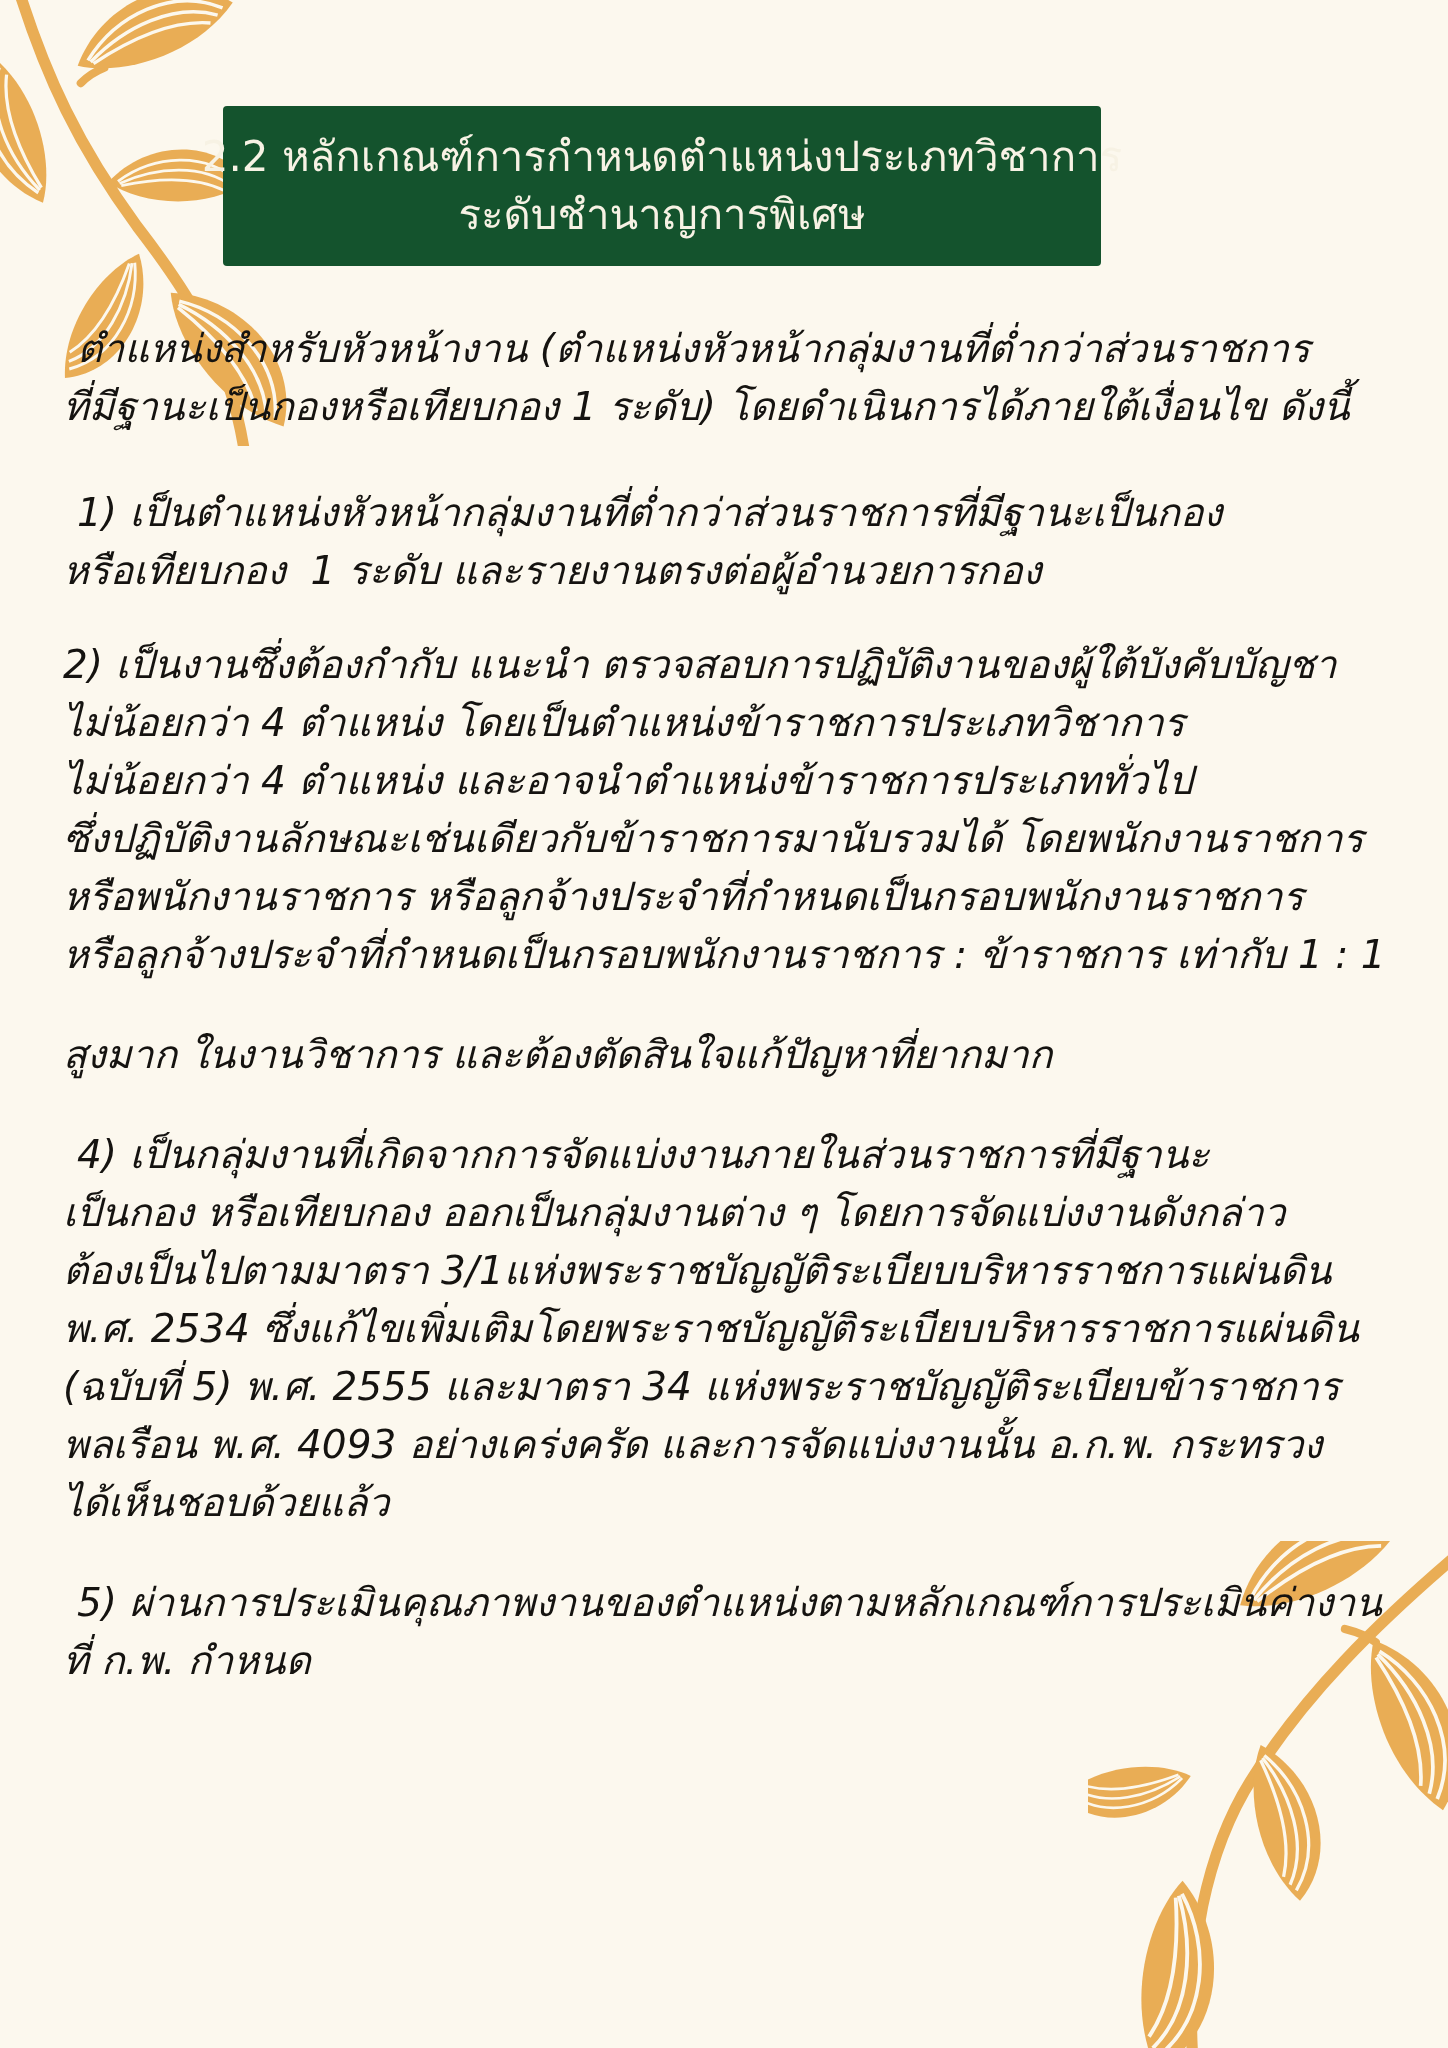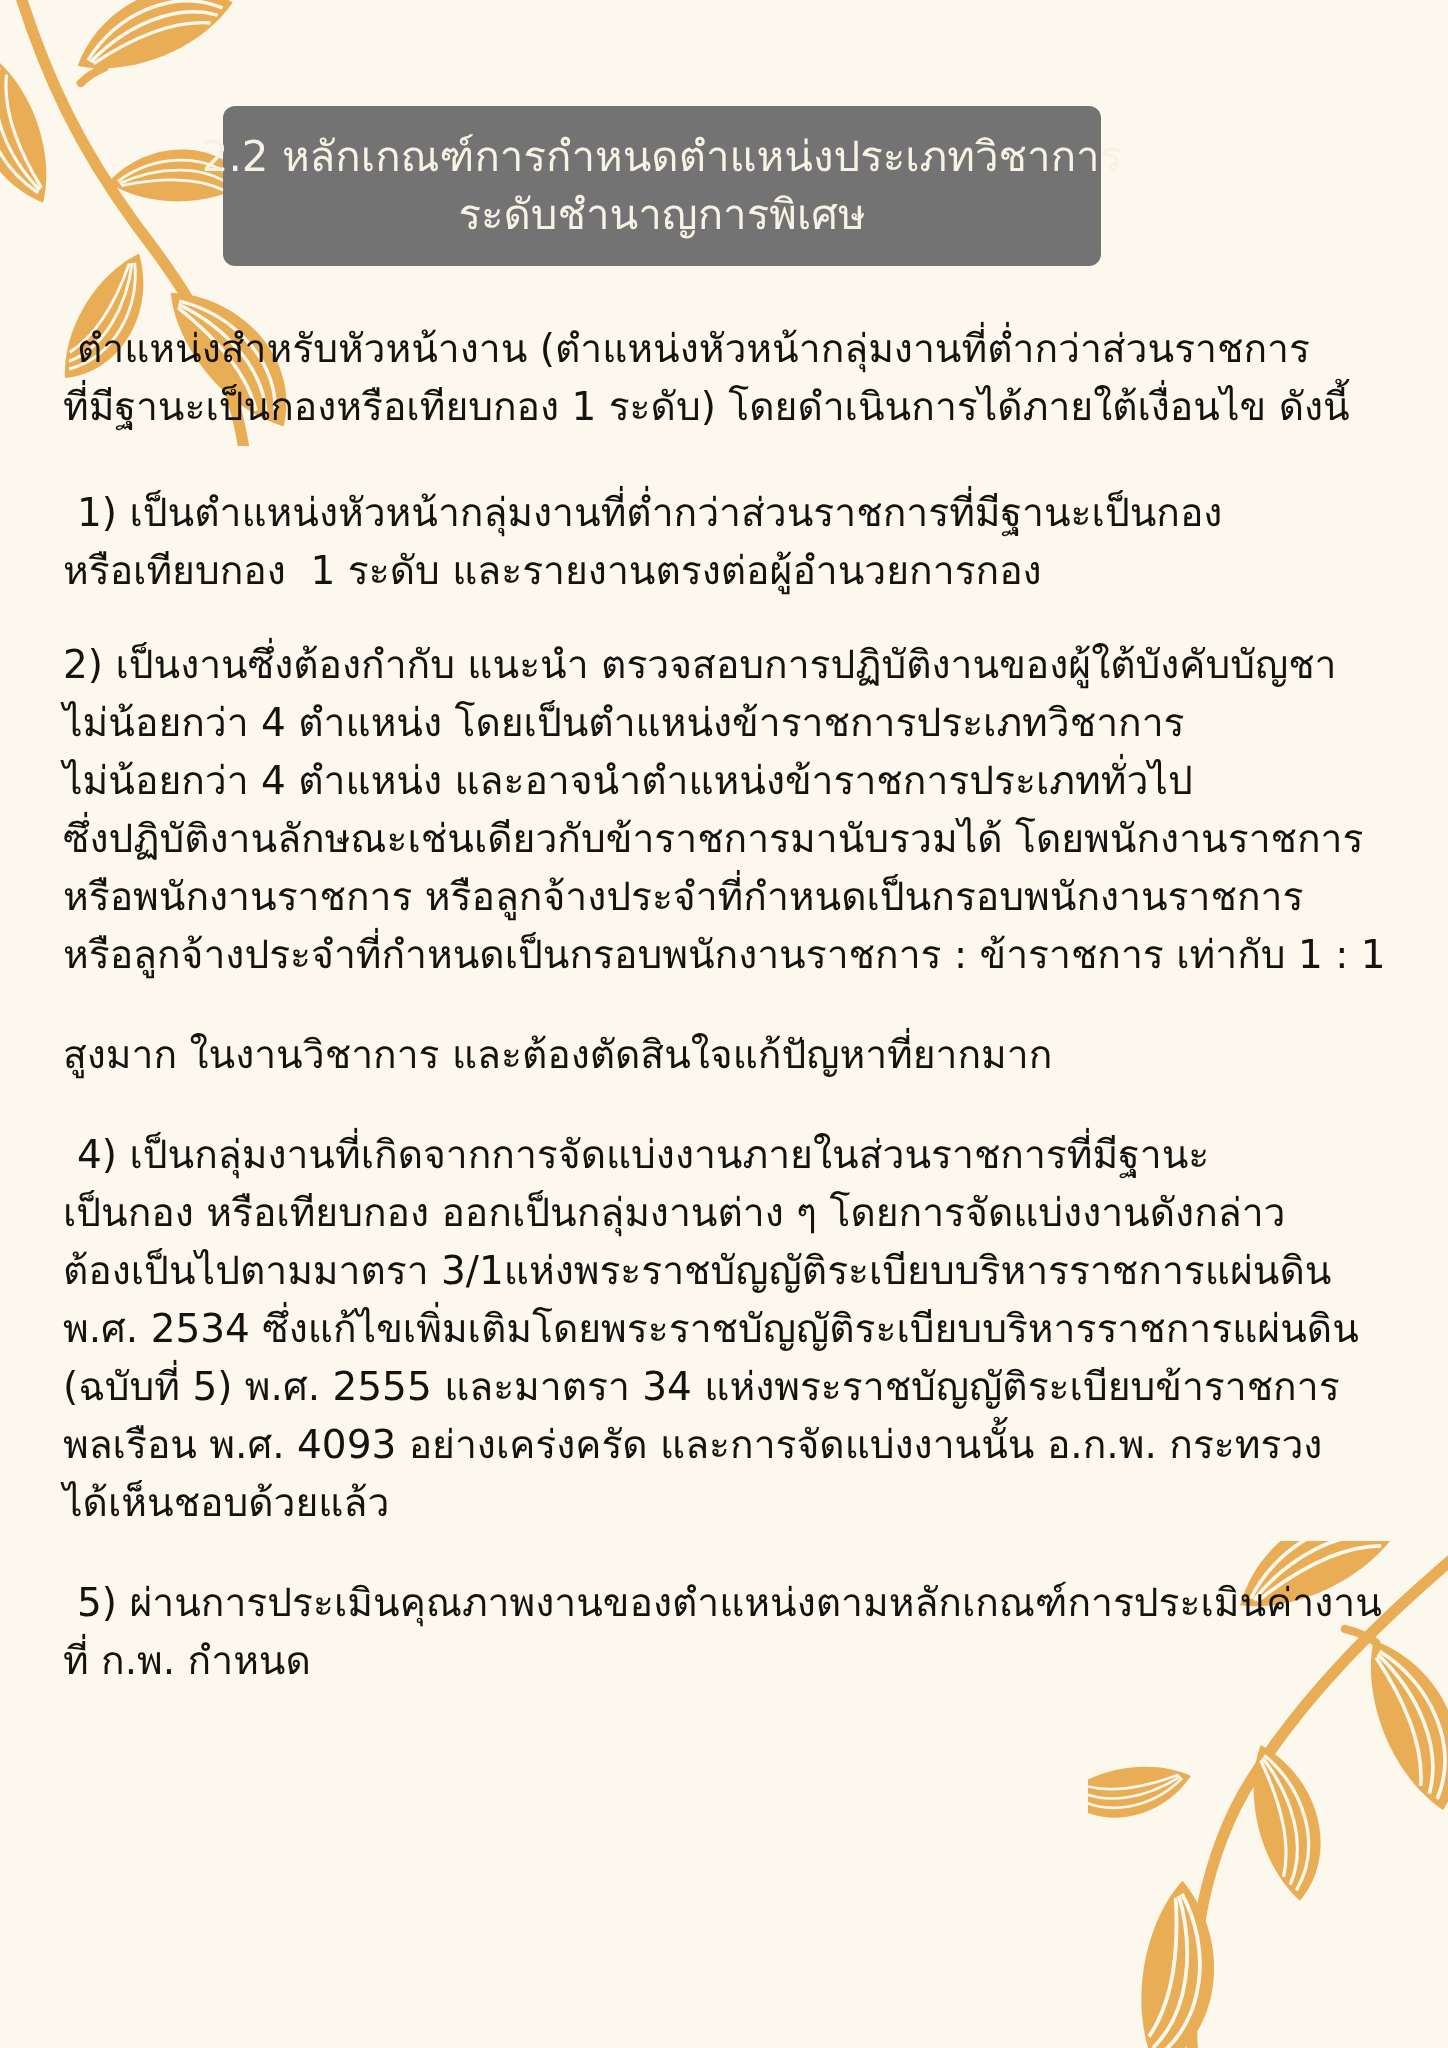--- a/index.html
+++ b/index.html
@@ -20,43 +20,43 @@
   .leaf-br {
     position: absolute;
     right: -10px; bottom: -8px;
     width: 370px; height: 515px;
     pointer-events: none;
   }
   .banner {
     position: absolute;
     left: 223px; top: 106px;
     width: 878px; height: 160px;
-    background: #737373;
-    border-radius: 12px;
+    background: #14532d;
+    border-radius: 4px;
     display: flex;
     flex-direction: column;
     align-items: center;
     justify-content: center;
     gap: 6px;
     z-index: 2;
   }
   .banner .title-line {
     color: #f7f2e4;
     font-size: 42px;
     line-height: 1.25;
     text-align: center;
     white-space: pre;
   }
   .content {
     position: absolute;
     left: 63px; top: 320px;
     width: 1350px;
     z-index: 1;
   }
-  .para { margin-bottom: 42px; }
+  .para { margin-bottom: 42px; font-style: italic; }
   .para.intro { margin-bottom: 48px; }
   .para.p1 { margin-bottom: 36px; }
   .line {
     display: block;
     font-size: 39px;
     line-height: 58px;
     white-space: pre;
     color: #151310;
   }
   .indent { padding-left: 14px; }

